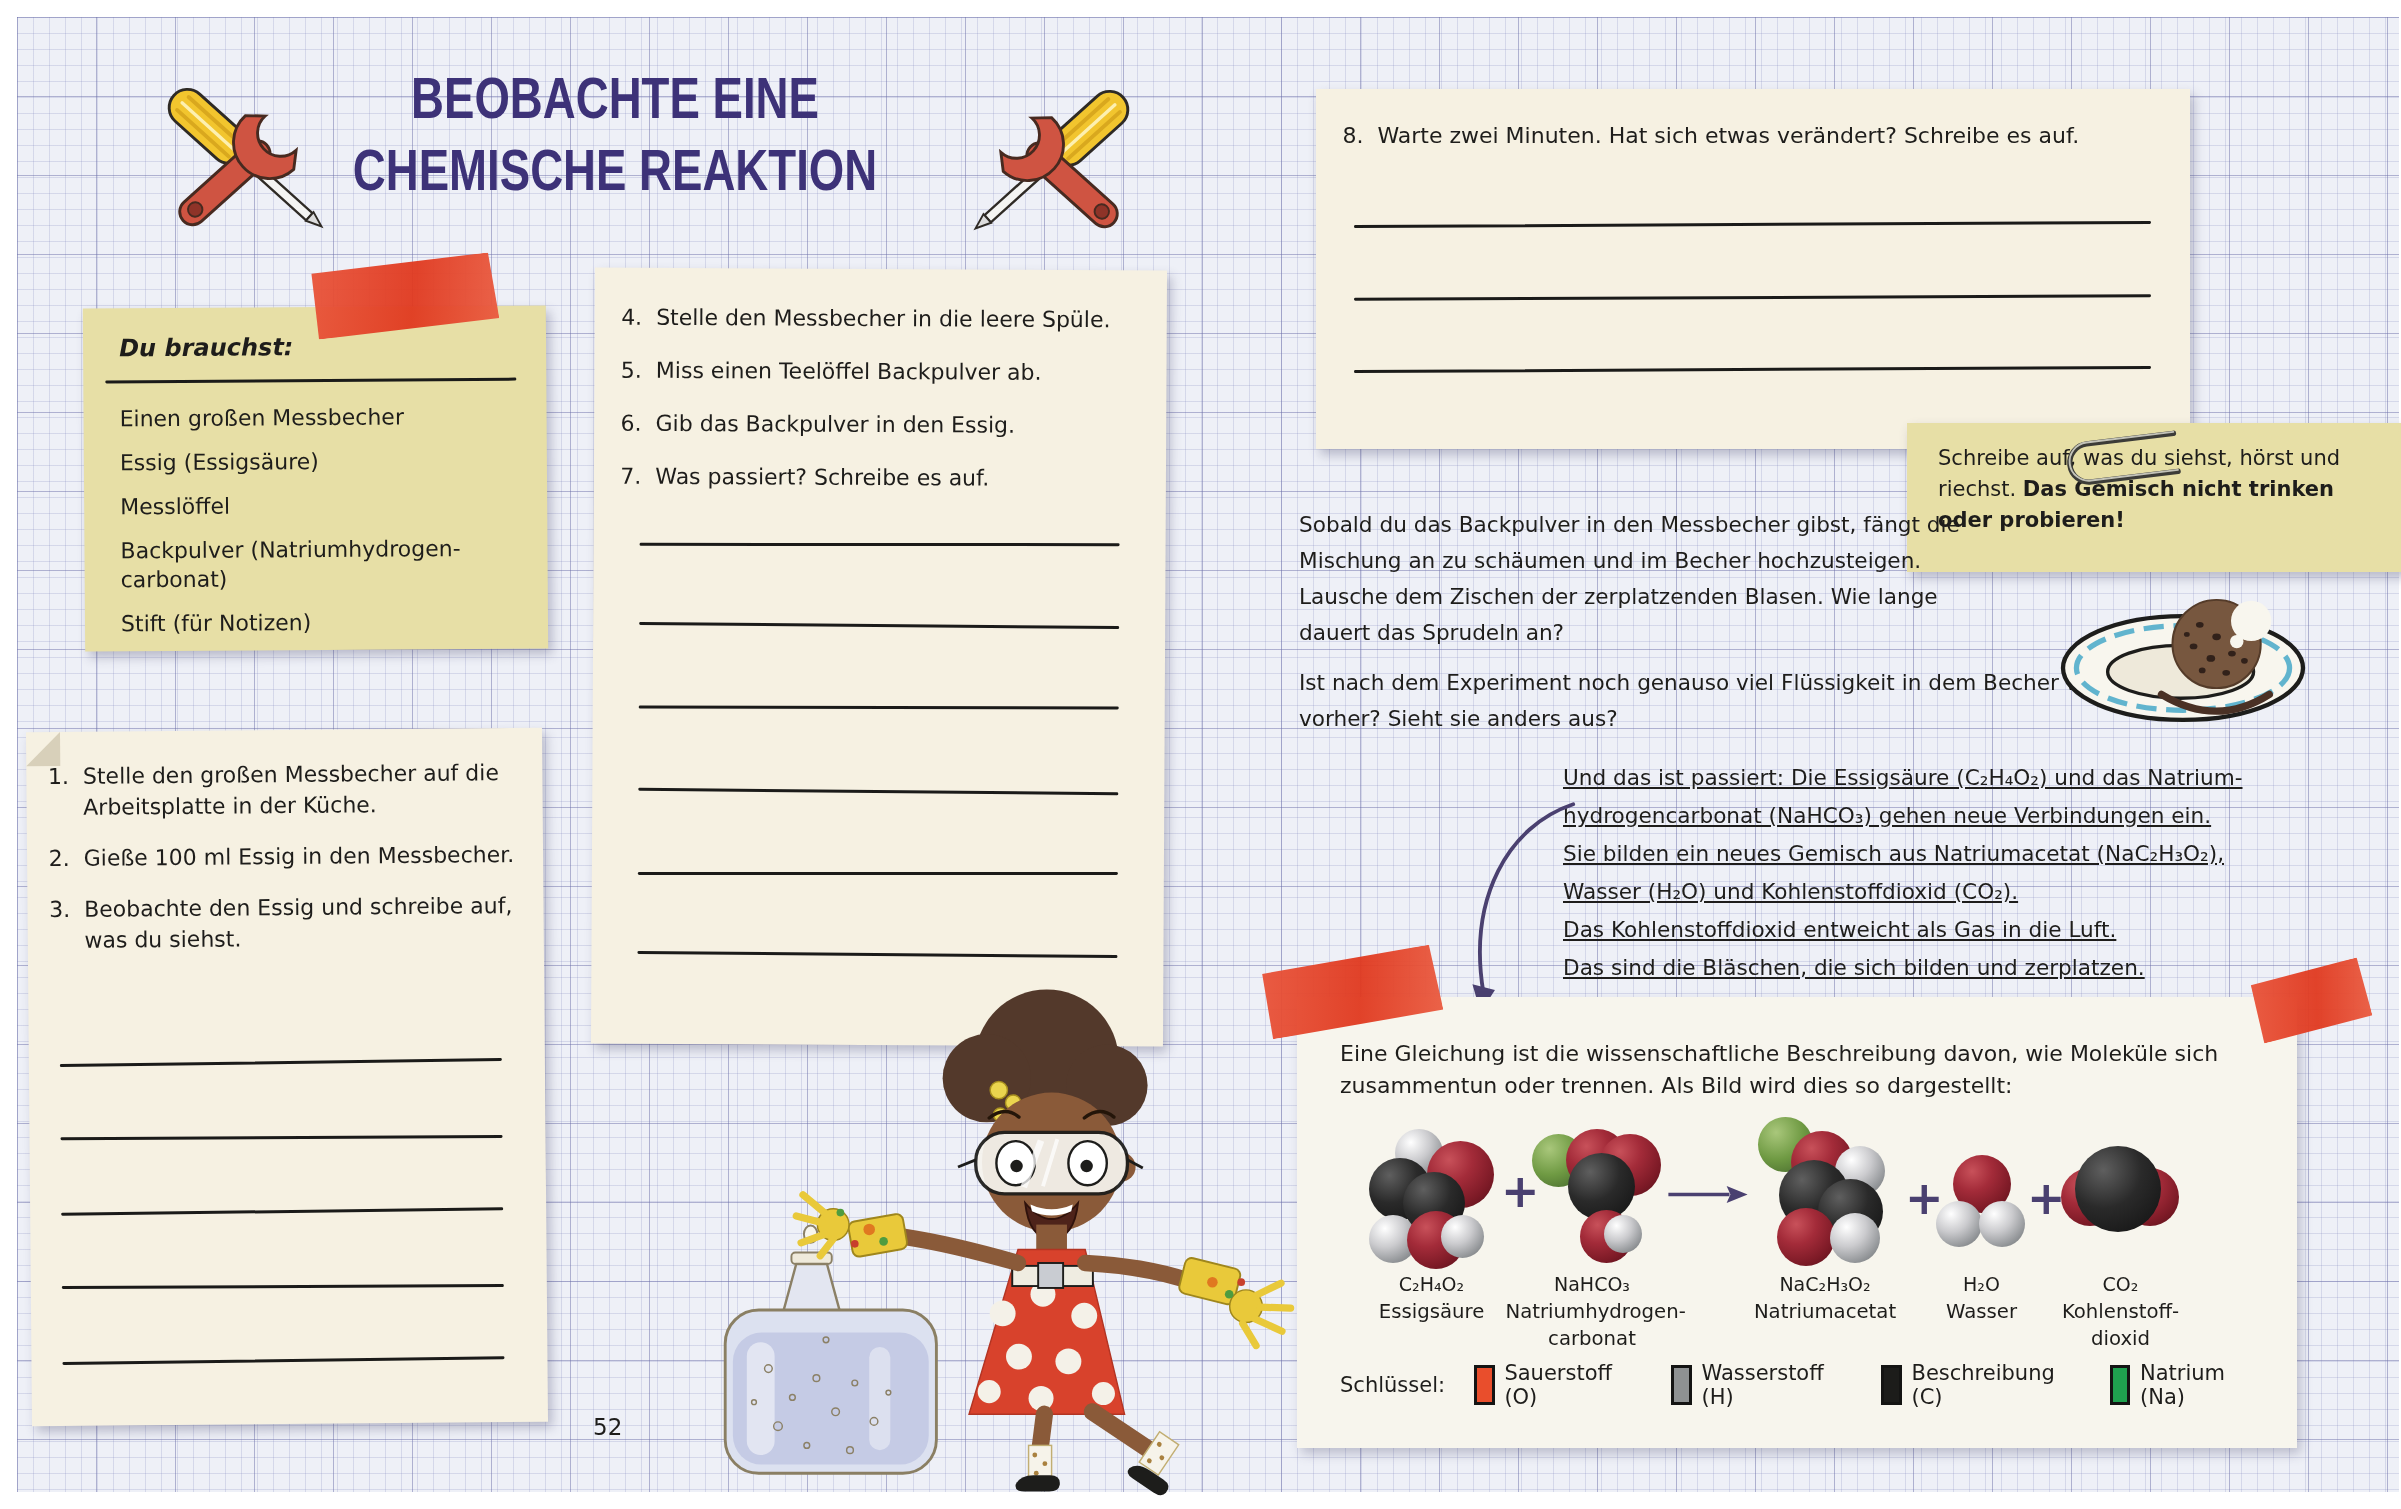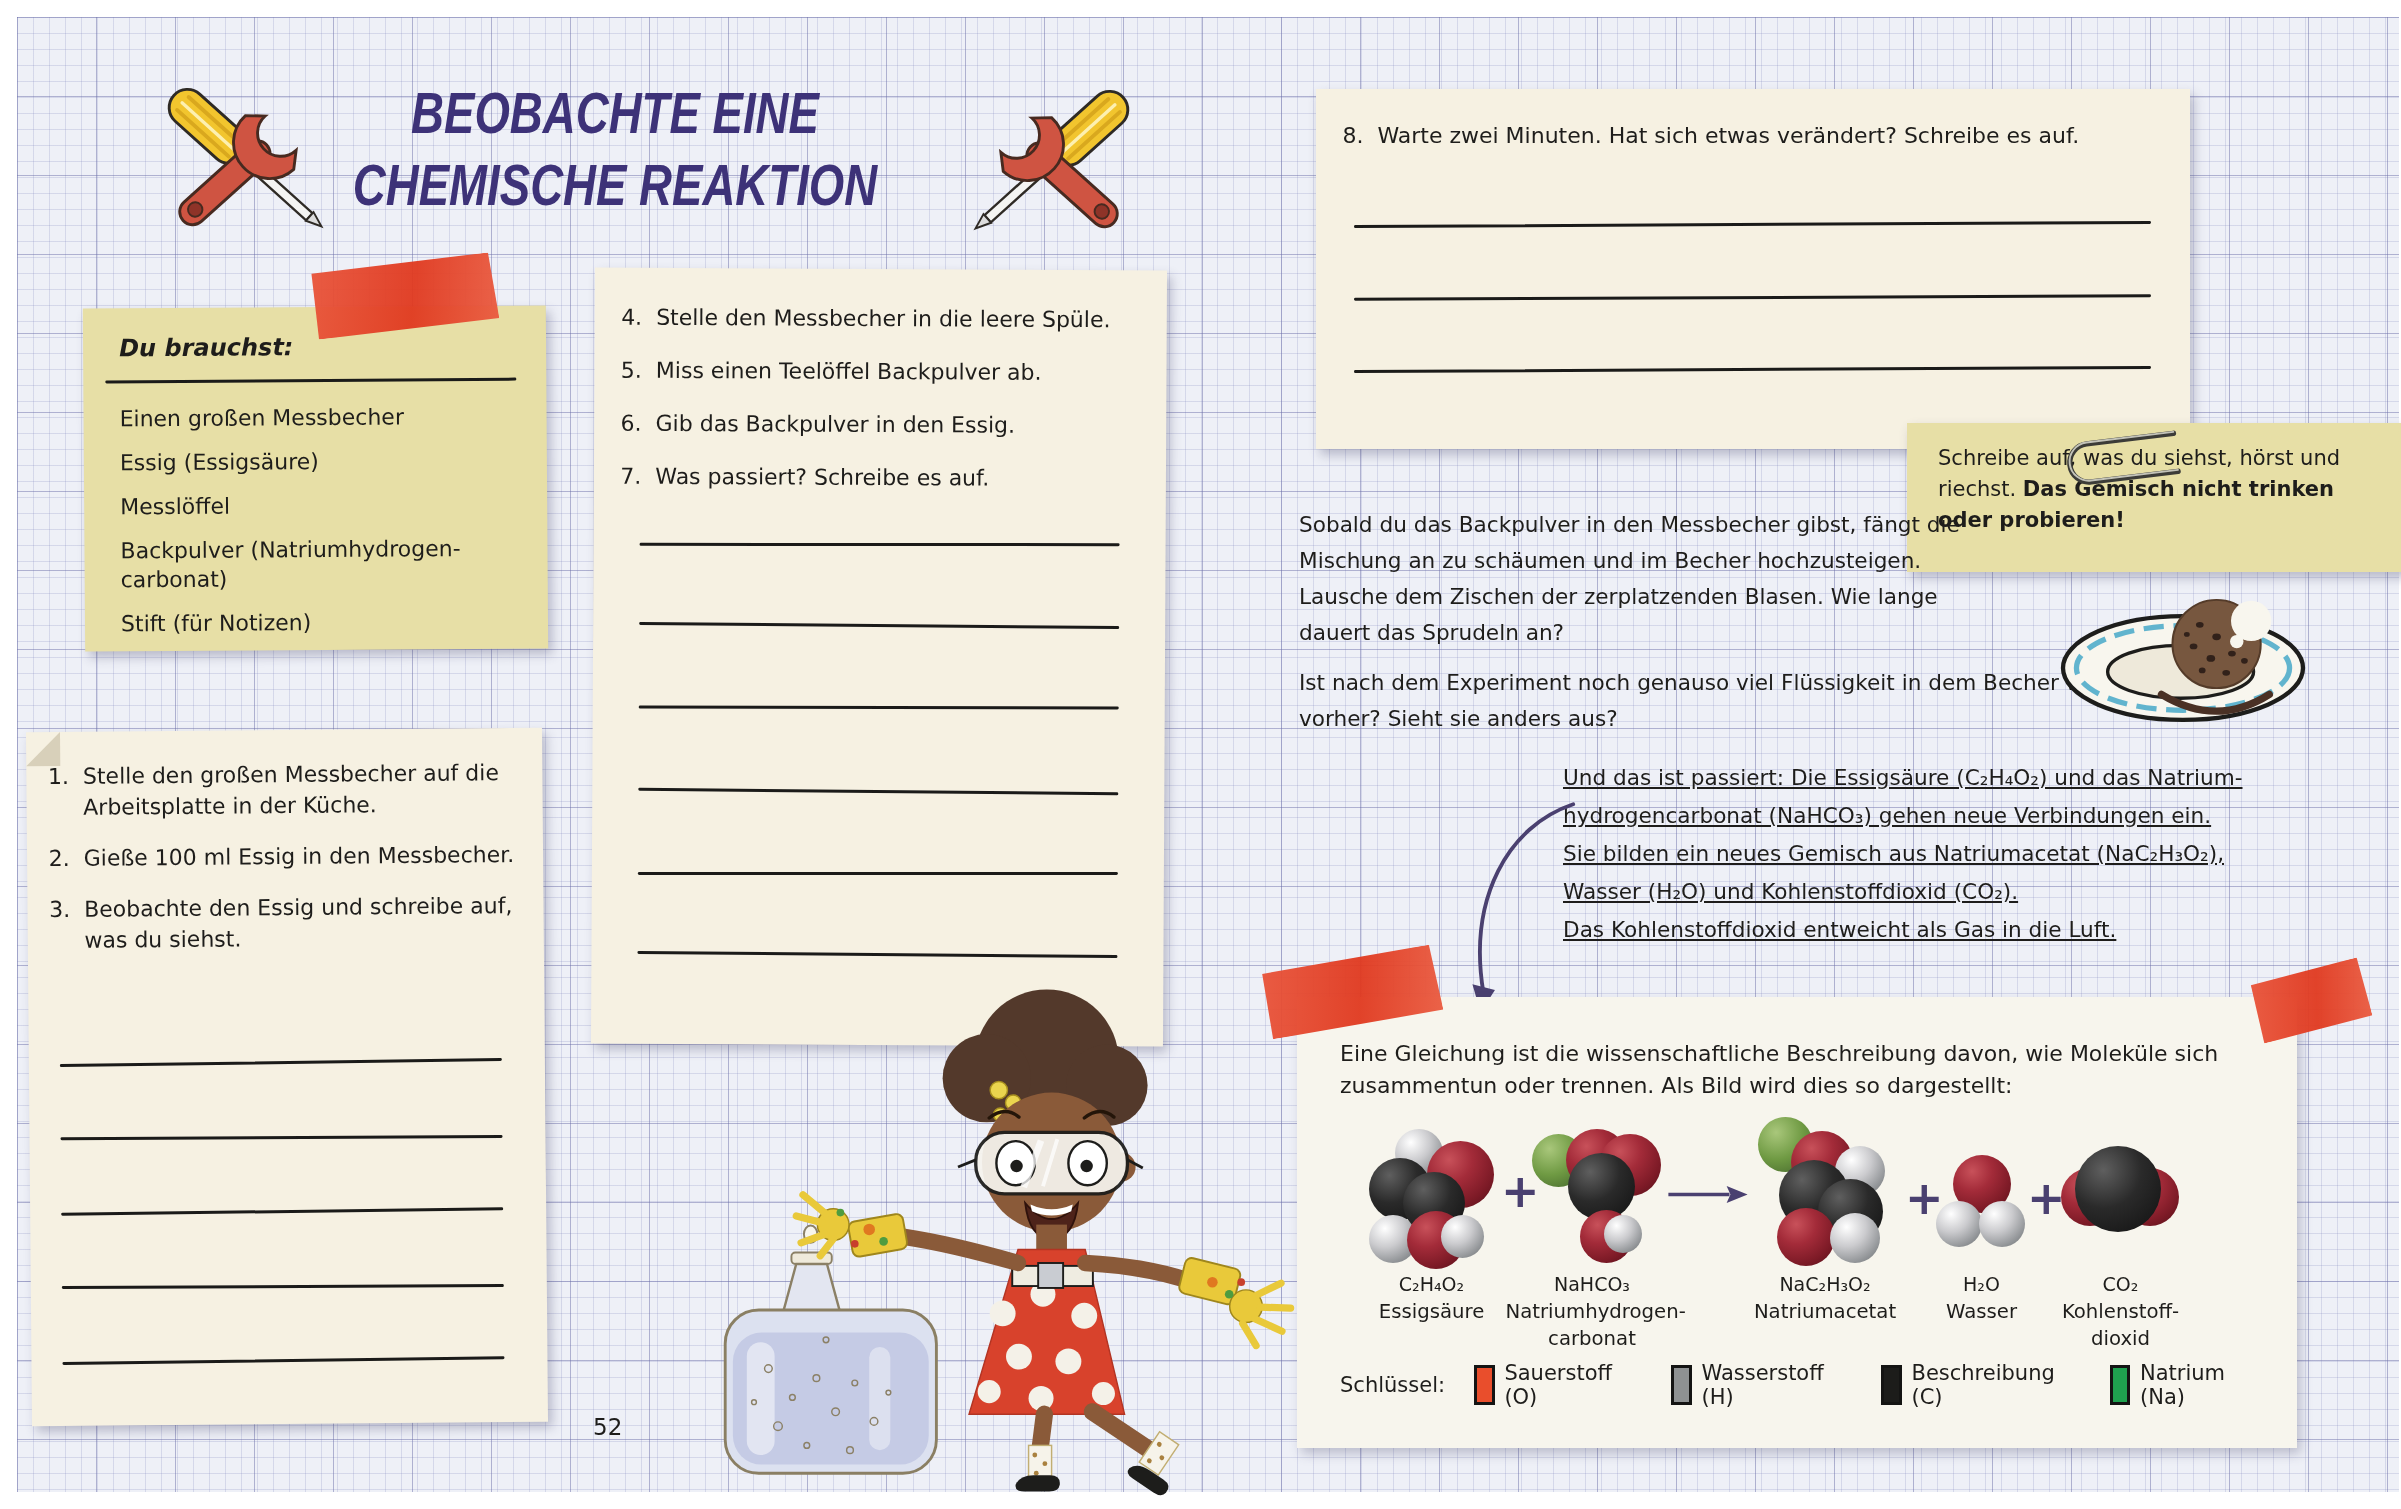--- a/index.html
+++ b/index.html
@@ -50,21 +50,21 @@
   .warn-note{font-size:21px;line-height:31px;}
   .warn-bold{font-weight:700;}
   .fold{position:absolute;width:0;height:0;border-style:solid;}
 </style>
 </head>
 <body>
 
 <div class="page">
   <div class="grid"></div>
 
-  <div class="abs title" style="left:279px;top:77px;font-style:italic;">
+  <div class="abs title" style="left:279px;top:62px;">
     <span class="title-line">BEOBACHTE EINE</span>
     <span class="title-line">CHEMISCHE REAKTION</span>
   </div>
 
   <div class="abs" style="left:132px;top:72px;width:231px;height:183px;">
     <svg width="231" height="183" viewBox="0 0 480 380">
       <g transform="rotate(42 240 185)">
         <rect x="35" y="148" width="192" height="76" rx="38" fill="#f2c52e" stroke="#2e2a25" stroke-width="6"></rect>
         <line x1="60" y1="168" x2="205" y2="168" stroke="#d9a81e" stroke-width="8" stroke-linecap="round"></line>
         <line x1="58" y1="186" x2="215" y2="186" stroke="#fdf0b0" stroke-width="7" stroke-linecap="round"></line>
@@ -210,20 +210,21 @@
       </g>
     </svg>
   </div>
 
   <div class="abs" style="left:1563px;top:759px;width:749px;font-size:21.6px;line-height:38px;text-decoration:underline;">
     <div>Und das ist passiert: Die Essigsäure (C₂H₄O₂) und das Natrium-</div>
     <div>hydrogencarbonat (NaHCO₃) gehen neue Verbindungen ein.</div>
     <div>Sie bilden ein neues Gemisch aus Natriumacetat (NaC₂H₃O₂),</div>
     <div>Wasser (H₂O) und Kohlenstoffdioxid (CO₂).</div>
     <div>Das Kohlenstoffdioxid entweicht als Gas in die Luft.</div>
+    <div>Das sind die Bläschen, die sich bilden und zerplatzen.</div>
   </div>
 
   <div class="abs" style="left:1446px;top:792px;width:144px;height:231px;">
     <svg width="144" height="231" viewBox="0 0 300 480">
       <path d="M265 25 C130 70 45 220 78 418" fill="none" stroke="#4a4070" stroke-width="8" stroke-linecap="round"></path>
       <polygon points="55,400 102,412 72,458" fill="#4a4070"></polygon>
     </svg>
   </div>
 
   <div class="panel" style="left:1297px;top:997px;width:1000px;height:451px;">

